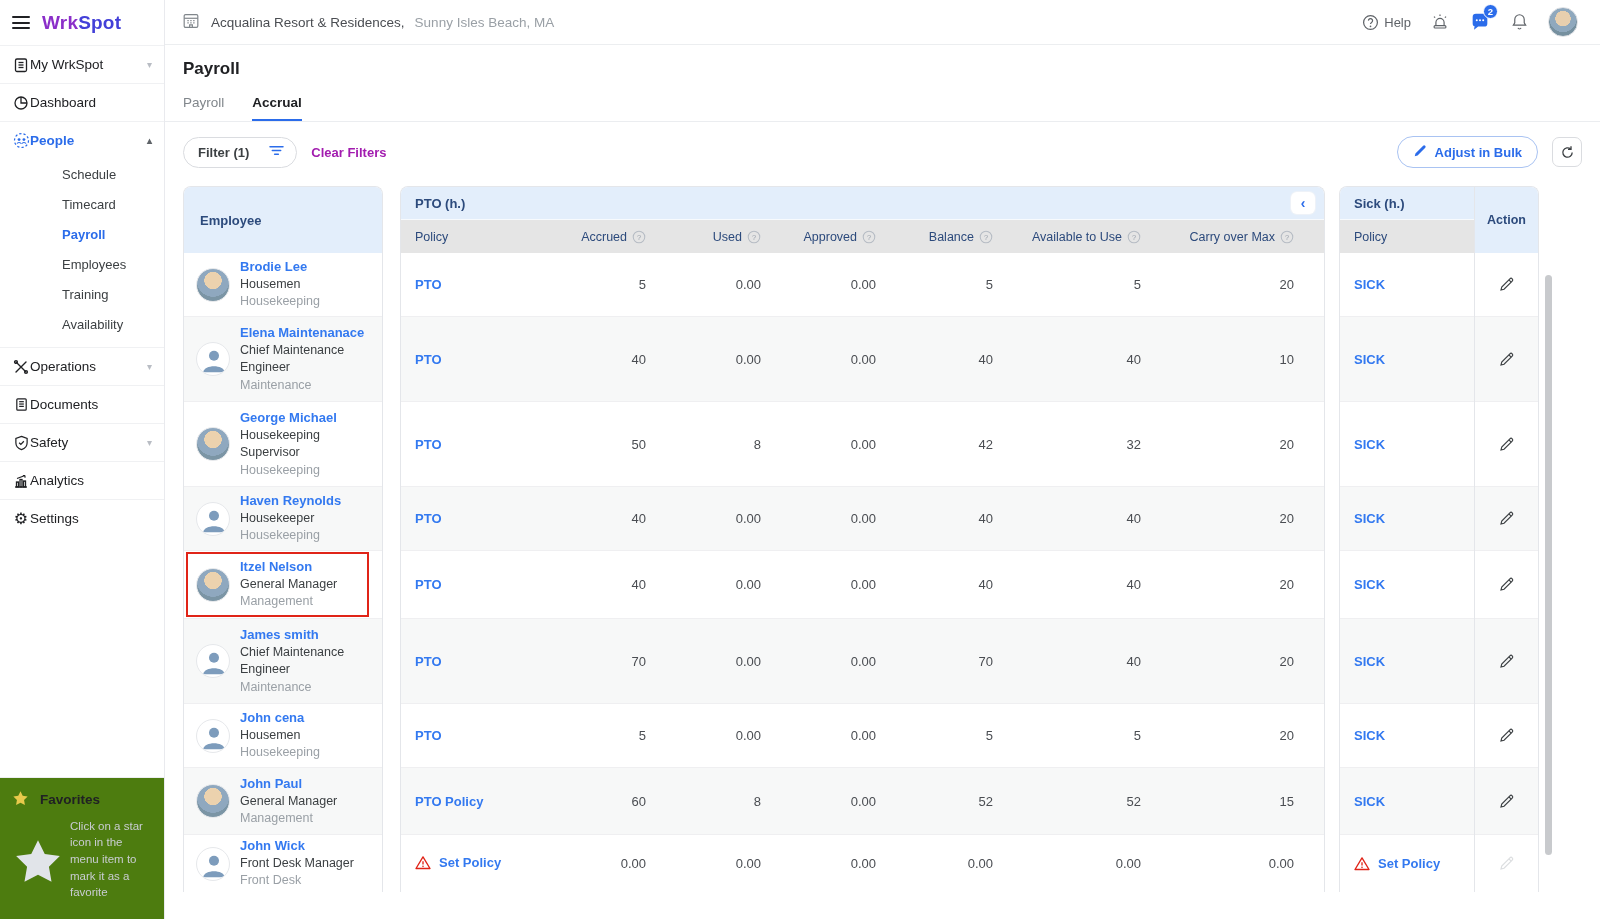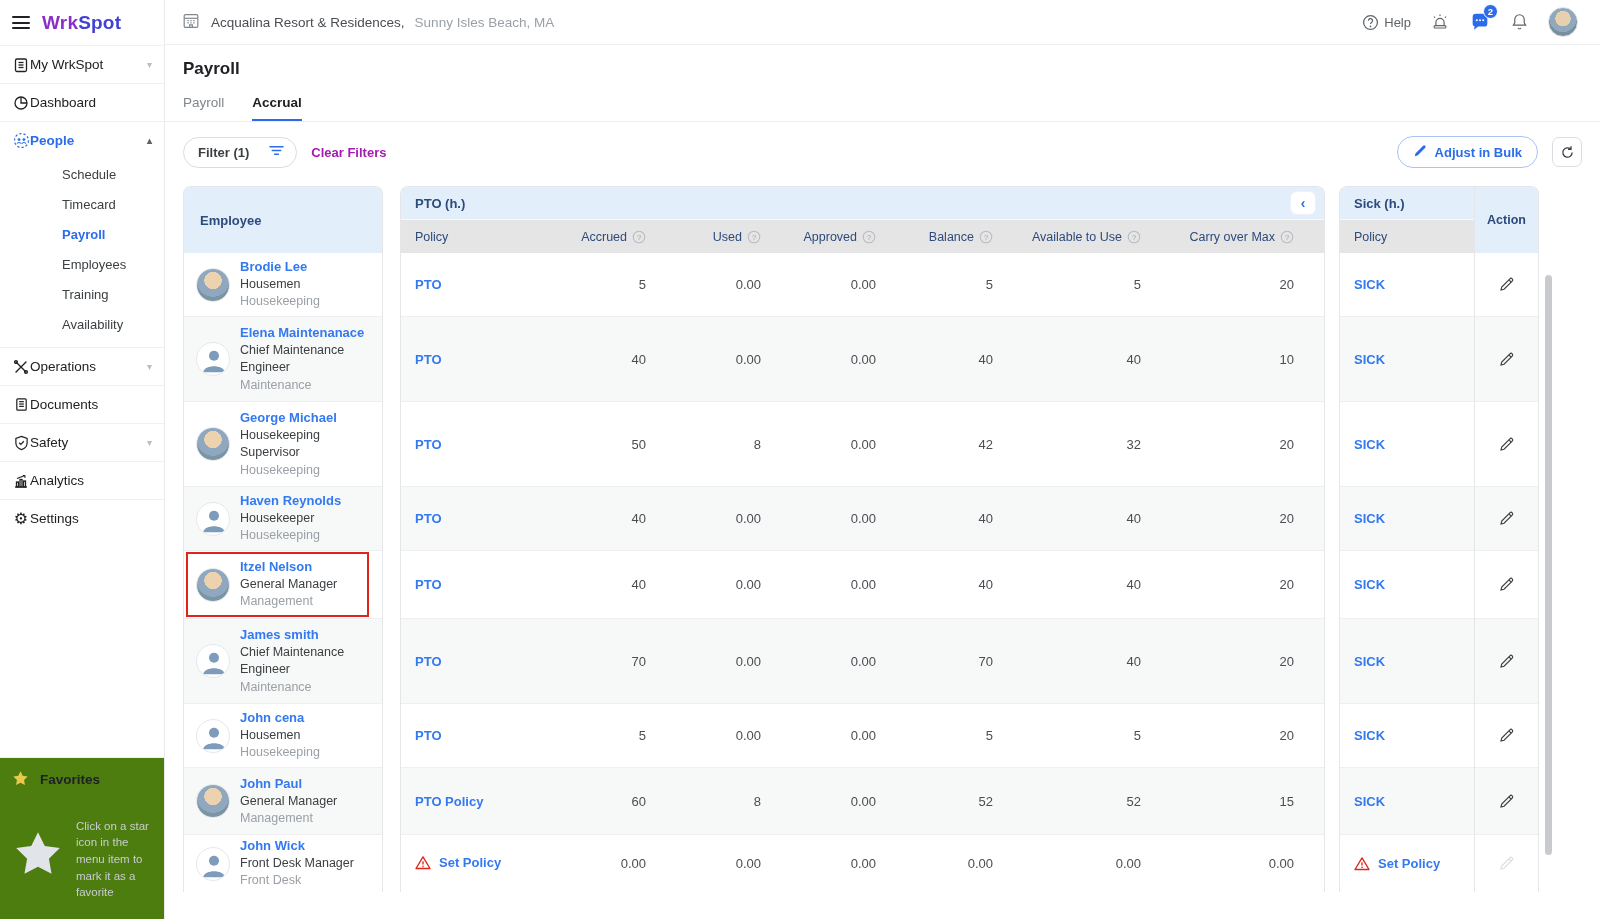--- a/index.html
+++ b/index.html
@@ -19,21 +19,21 @@
   .nav-item { height:38px; display:flex; align-items:center; padding:0 12px; gap:0; font-size:13.5px; color:#202124; border-top:1px solid #f0f1f3; cursor:pointer; }
   .nav-item .nicon { width:18px; height:18px; display:flex; align-items:center; justify-content:center; flex:none; }
   .nav-item .lbl { flex:1; }
   .nav-item .chev { color:#b9bdc4; font-size:10px; }
   .nav-item.active { color:#2b6cea; font-weight:600; }
   .nav-item.active .chev { color:#5f6368; }
   .sub-item { height:30px; display:flex; align-items:center; padding-left:62px; font-size:13px; color:#3c4043; cursor:pointer; }
   .sub-item.active { color:#2b6cea; font-weight:600; }
   .favorites { margin-top:auto; border-top:1px solid #eceef0; background:#4d7c0f; padding:12px 12px 18px; }
   .fav-head { display:flex; align-items:center; gap:11px; font-size:13.5px; font-weight:600; color:#202124; }
-  .fav-hint { display:flex; gap:12px; margin-top:28px; align-items:flex-start; }
+  .fav-hint { display:flex; gap:6px; margin-top:8px; align-items:center; }
   .fav-hint-text { font-size:11.5px; line-height:1.45; color:#c9cdd2; width:86px; }
 
   
   .main { flex:1; display:flex; flex-direction:column; min-width:0; }
   .topbar { height:45px; min-height:45px; border-bottom:1px solid #eceef0; display:flex; align-items:center; padding:0 22px 0 16px; }
   .prop { display:flex; align-items:center; gap:10px; font-size:13.5px; }
   .prop .pname { color:#4a4d52; }
   .prop .ploc { color:#9aa0a6; }
   .top-right { margin-left:auto; display:flex; align-items:center; gap:19px; }
   .help-link { display:flex; align-items:center; gap:5px; color:#5f6368; font-size:13px; cursor:pointer; }

